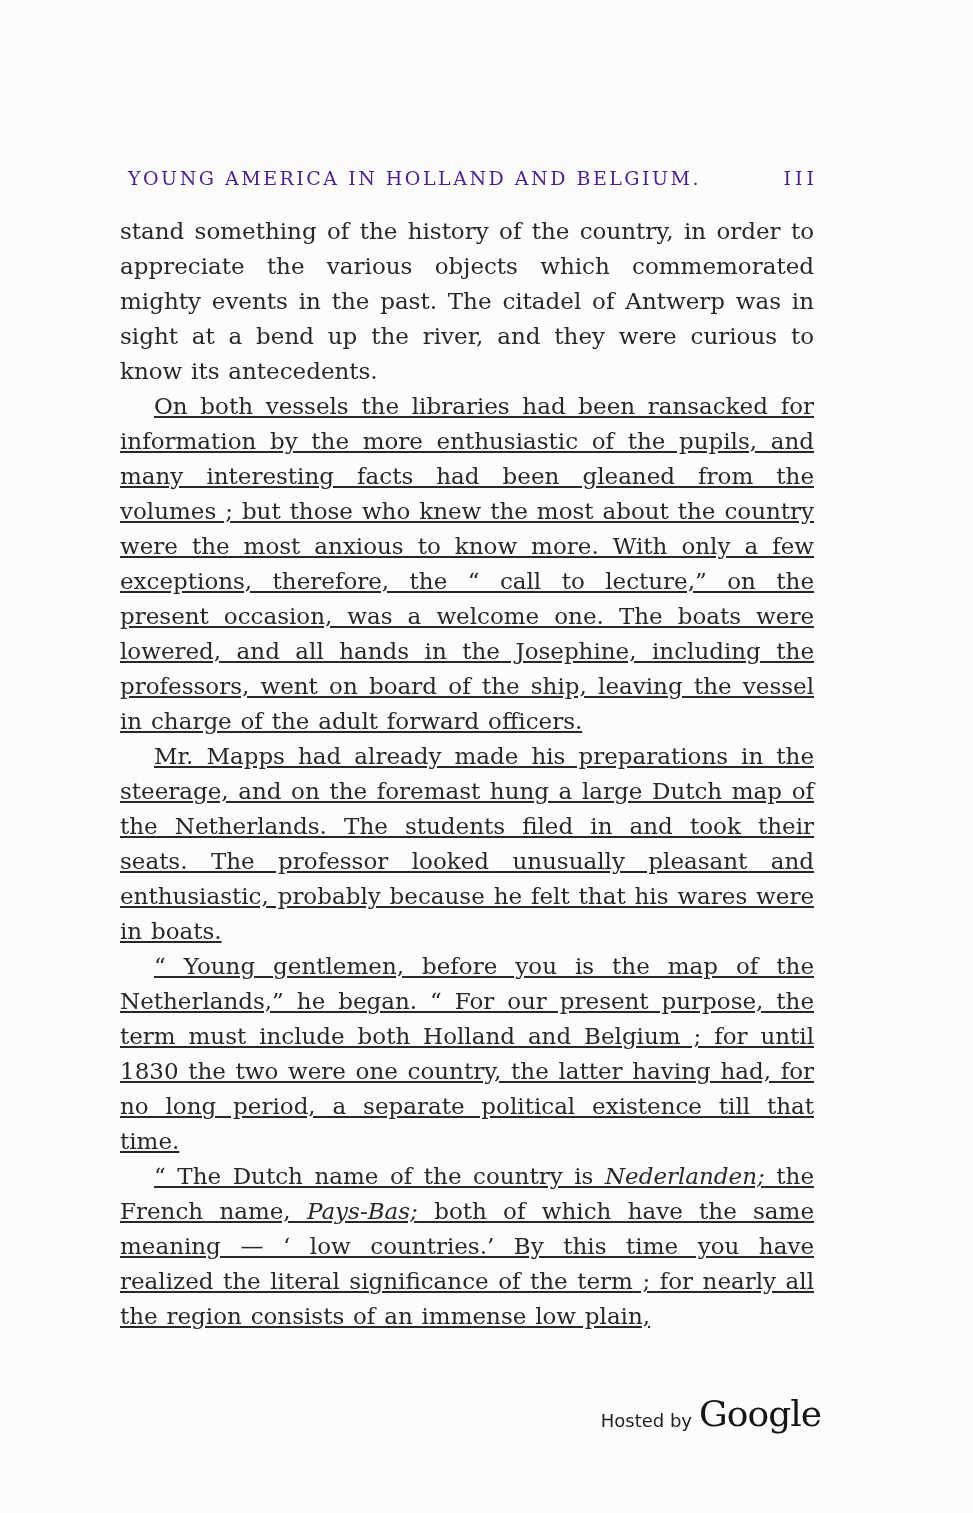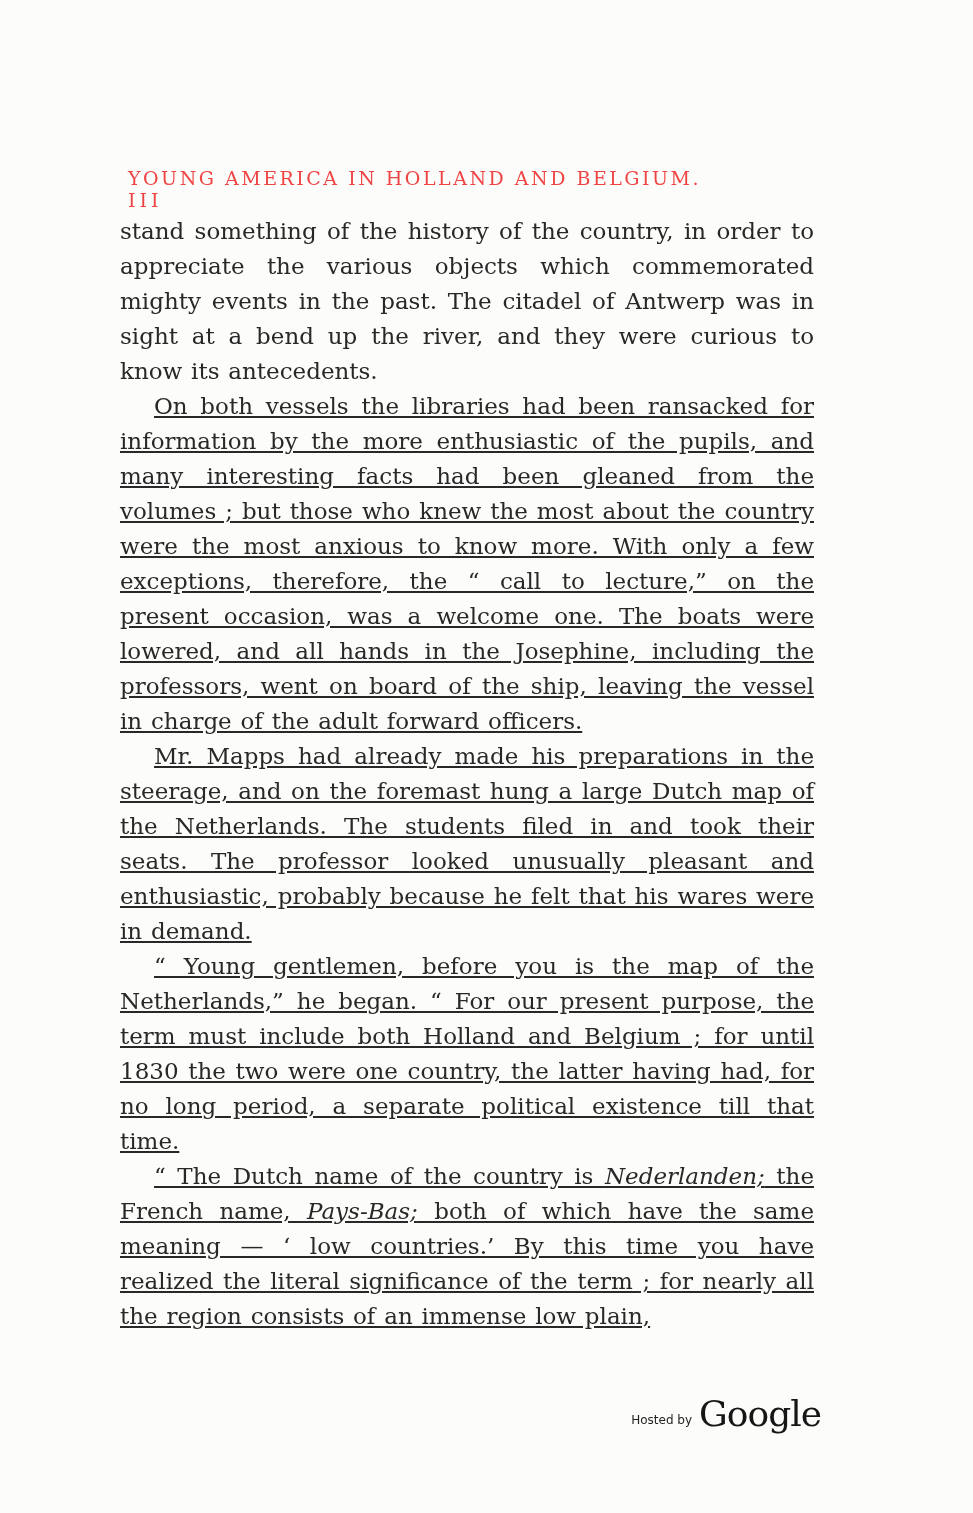--- a/index.html
+++ b/index.html
@@ -21,23 +21,22 @@
   .running-head {
     position: absolute;
     top: 167px;
     left: 128px;
     width: 690px;
     display: flex;
     justify-content: space-between;
     align-items: baseline;
     font-size: 19px;
     letter-spacing: 2.5px;
-    color: #ef4444;
+    color: #4c1d95;
     white-space: nowrap;
-    flex-direction: column;
   }
   .running-head .page-number {
     letter-spacing: 4px;
   }
   .body-text {
     position: absolute;
     top: 214px;
     left: 120px;
     width: 694px;
     font-size: 23px;
@@ -56,21 +55,21 @@
   .footer {
     position: absolute;
     top: 1396px;
     right: 152px;
     display: flex;
     align-items: center;
     gap: 7px;
   }
   .hosted-by {
     font-family: "DejaVu Sans", sans-serif;
-    font-size: 12px;
+    font-size: 18px;
     color: #1f1f1f;
     position: relative;
     top: 6px;
   }
   .google-logo {
     font-family: "DejaVu Serif", serif;
     font-size: 36px;
     color: #161616;
     letter-spacing: -1px;
     line-height: 1;
@@ -83,21 +82,21 @@
 
   <div class="running-head">
     <span class="head-title">YOUNG AMERICA IN HOLLAND AND BELGIUM.</span>
     <span class="page-number">III</span>
   </div>
 
   <div class="body-text">
 
   <p><span>stand something of the history of the country, in order to appreciate the various objects which commemorated mighty events in the past.  The citadel of Antwerp was in sight at a bend up the river, and they were curious to know its antecedents.</span></p>
       <p class="indent"><span>On both vessels the libraries had been ransacked for information by the more enthusiastic of the pupils, and many interesting facts had been gleaned from the volumes ; but those who knew the most about the country were the most anxious to know more.  With only a few exceptions, therefore, the “ call to lecture,” on the present occasion, was a welcome one.  The boats were lowered, and all hands in the Josephine, including the professors, went on board of the ship, leaving the vessel in charge of the adult forward officers.</span></p>
-      <p class="indent"><span>Mr. Mapps had already made his preparations in the steerage, and on the foremast hung a large Dutch map of the Netherlands.  The students filed in and took their seats.   The professor looked unusually pleasant and enthusiastic, probably because he felt that his wares were in demand.</span></p>
+      <p class="indent"><span>Mr. Mapps had already made his preparations in the steerage, and on the foremast hung a large Dutch map of the Netherlands.  The students filed in and took their seats.   The professor looked unusually pleasant and enthusiastic, probably because he felt that his wares were in boats.</span></p>
       <p class="indent"><span>“ Young gentlemen, before you is the map of the Netherlands,” he began.  “ For our present purpose, the term must include both Holland and Belgium ; for until 1830 the two were one country, the latter having had, for no long period, a separate political existence till that time.</span></p>
       <p class="indent"><span>“ The Dutch name of the country is </span><span style="font-style: italic;">Nederlanden;</span><span> the French name, </span><span style="font-style: italic;">Pays-Bas;</span><span> both of which have the same meaning — ‘ low countries.’  By this time you have realized the literal significance of the term ; for nearly all the region consists of an immense low plain,</span></p>
     </div>
 
   <div class="footer">
     <span class="hosted-by">Hosted by</span>
     <span class="google-logo">Google</span>
   </div>
 
 </div>

